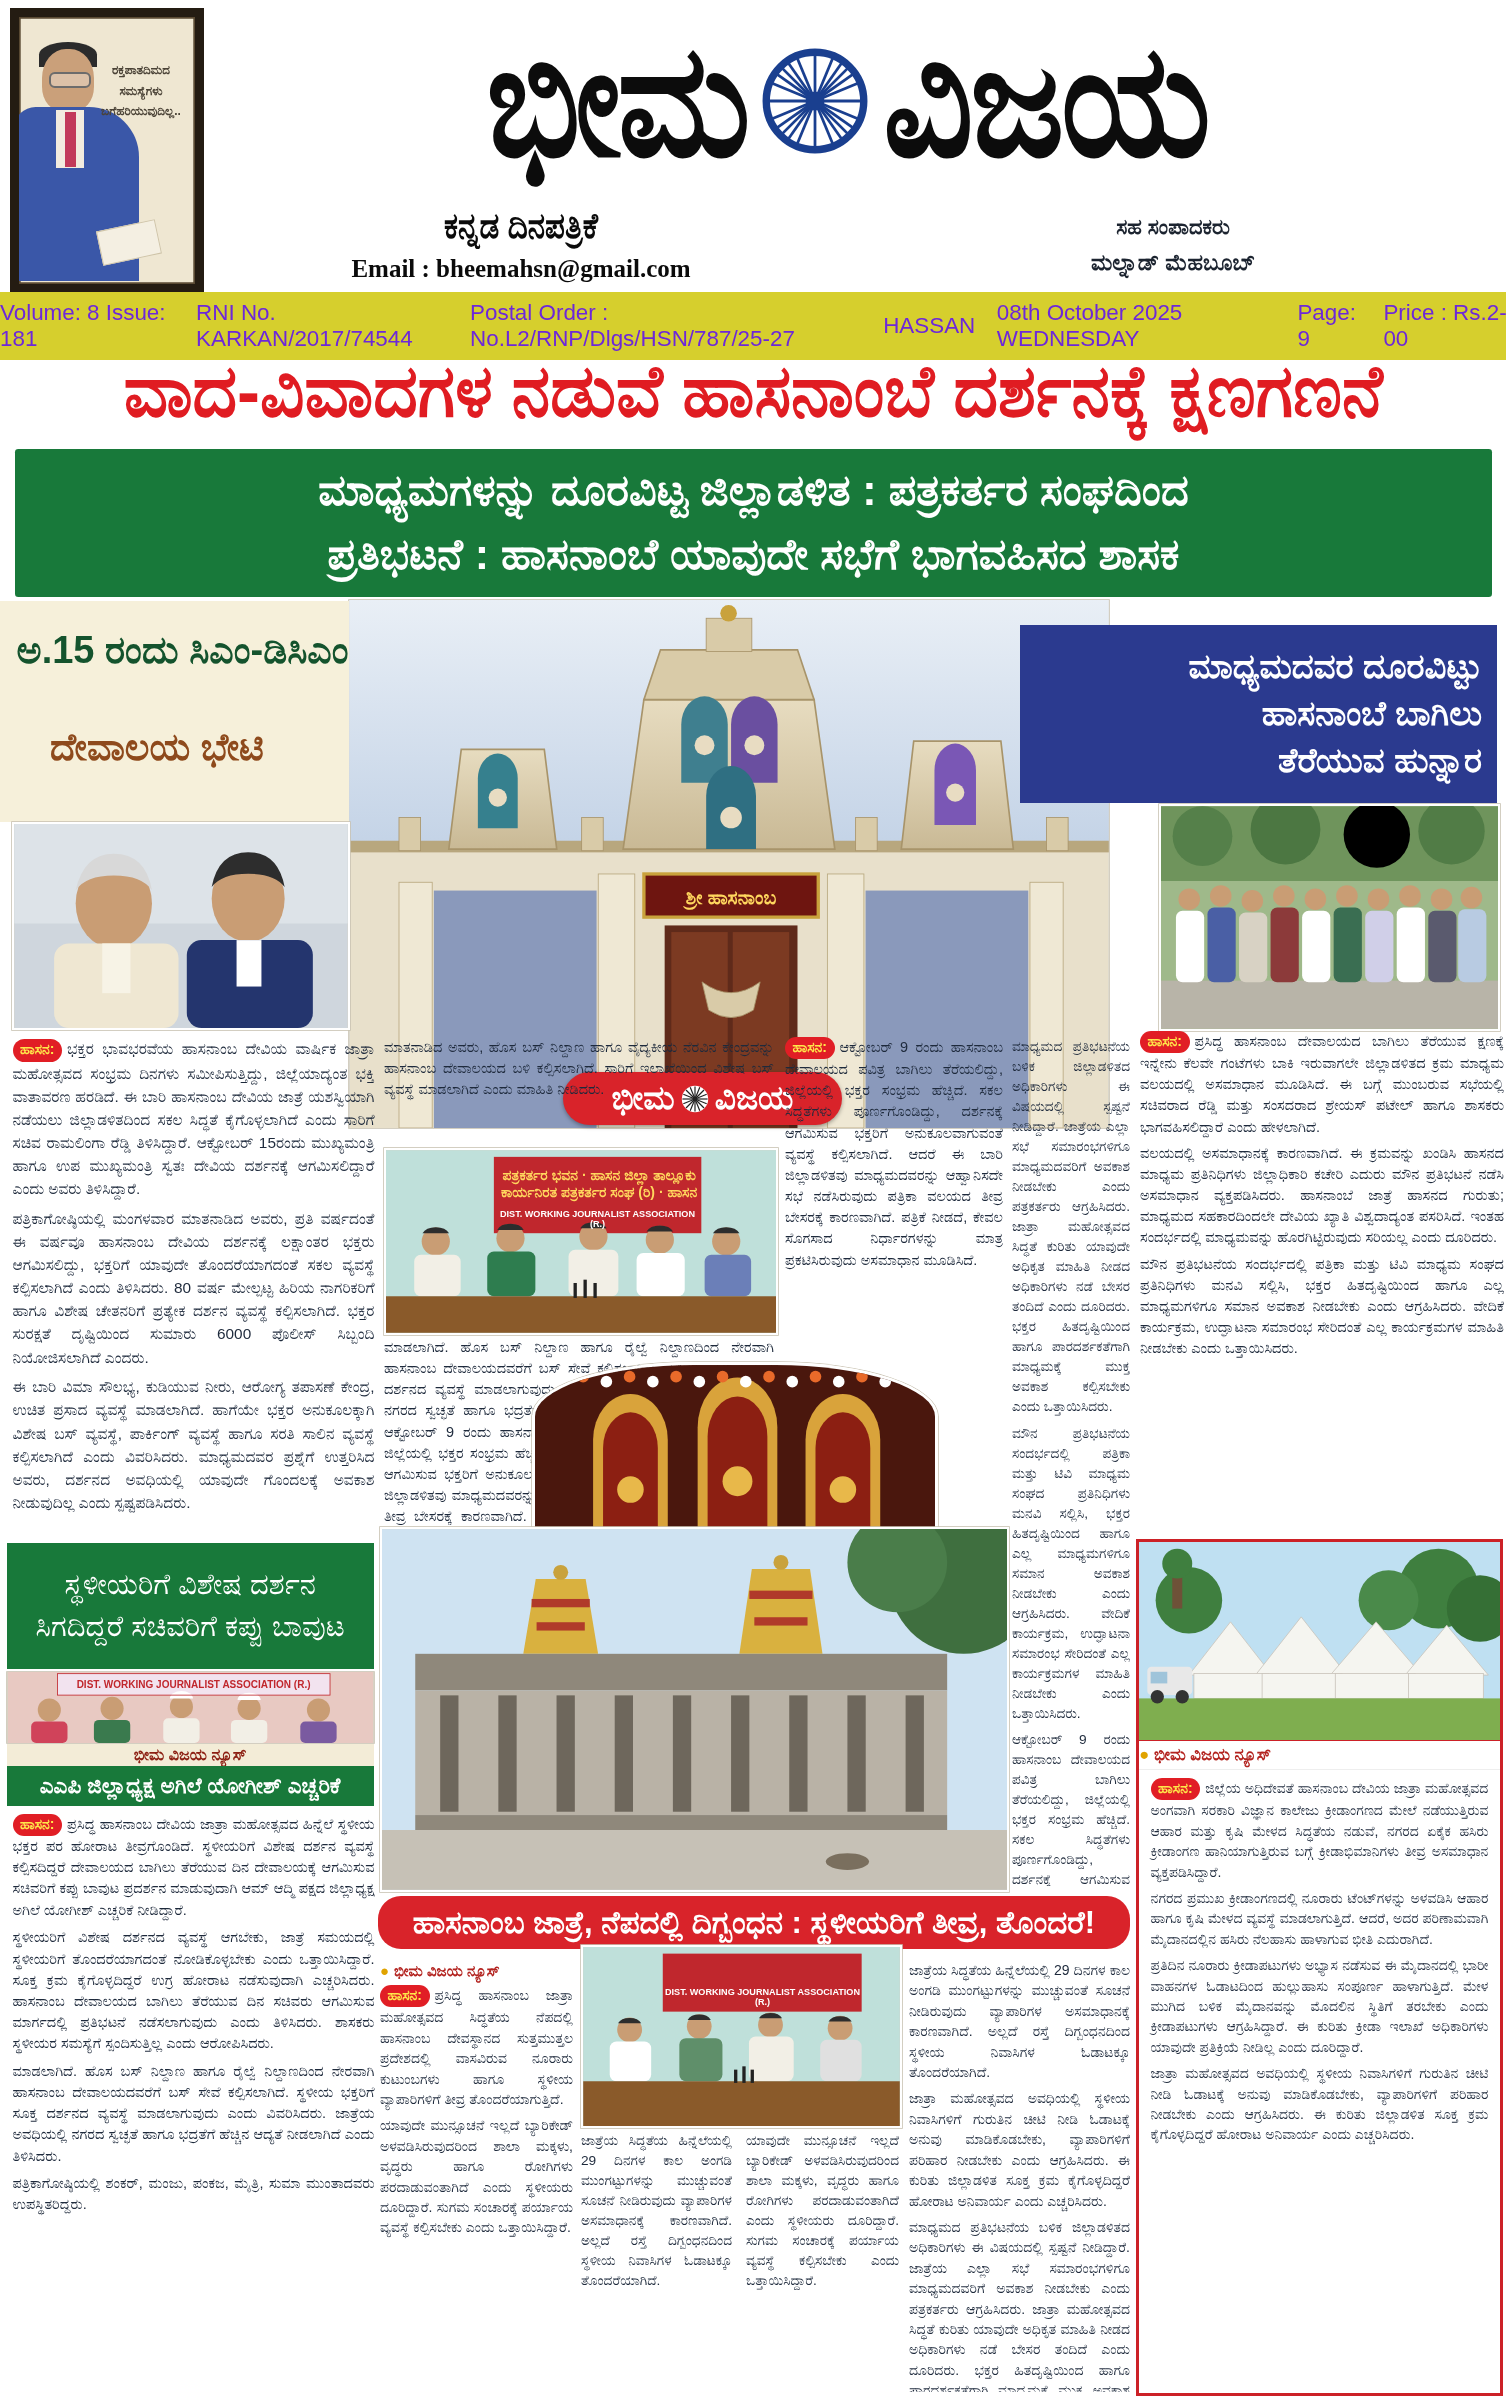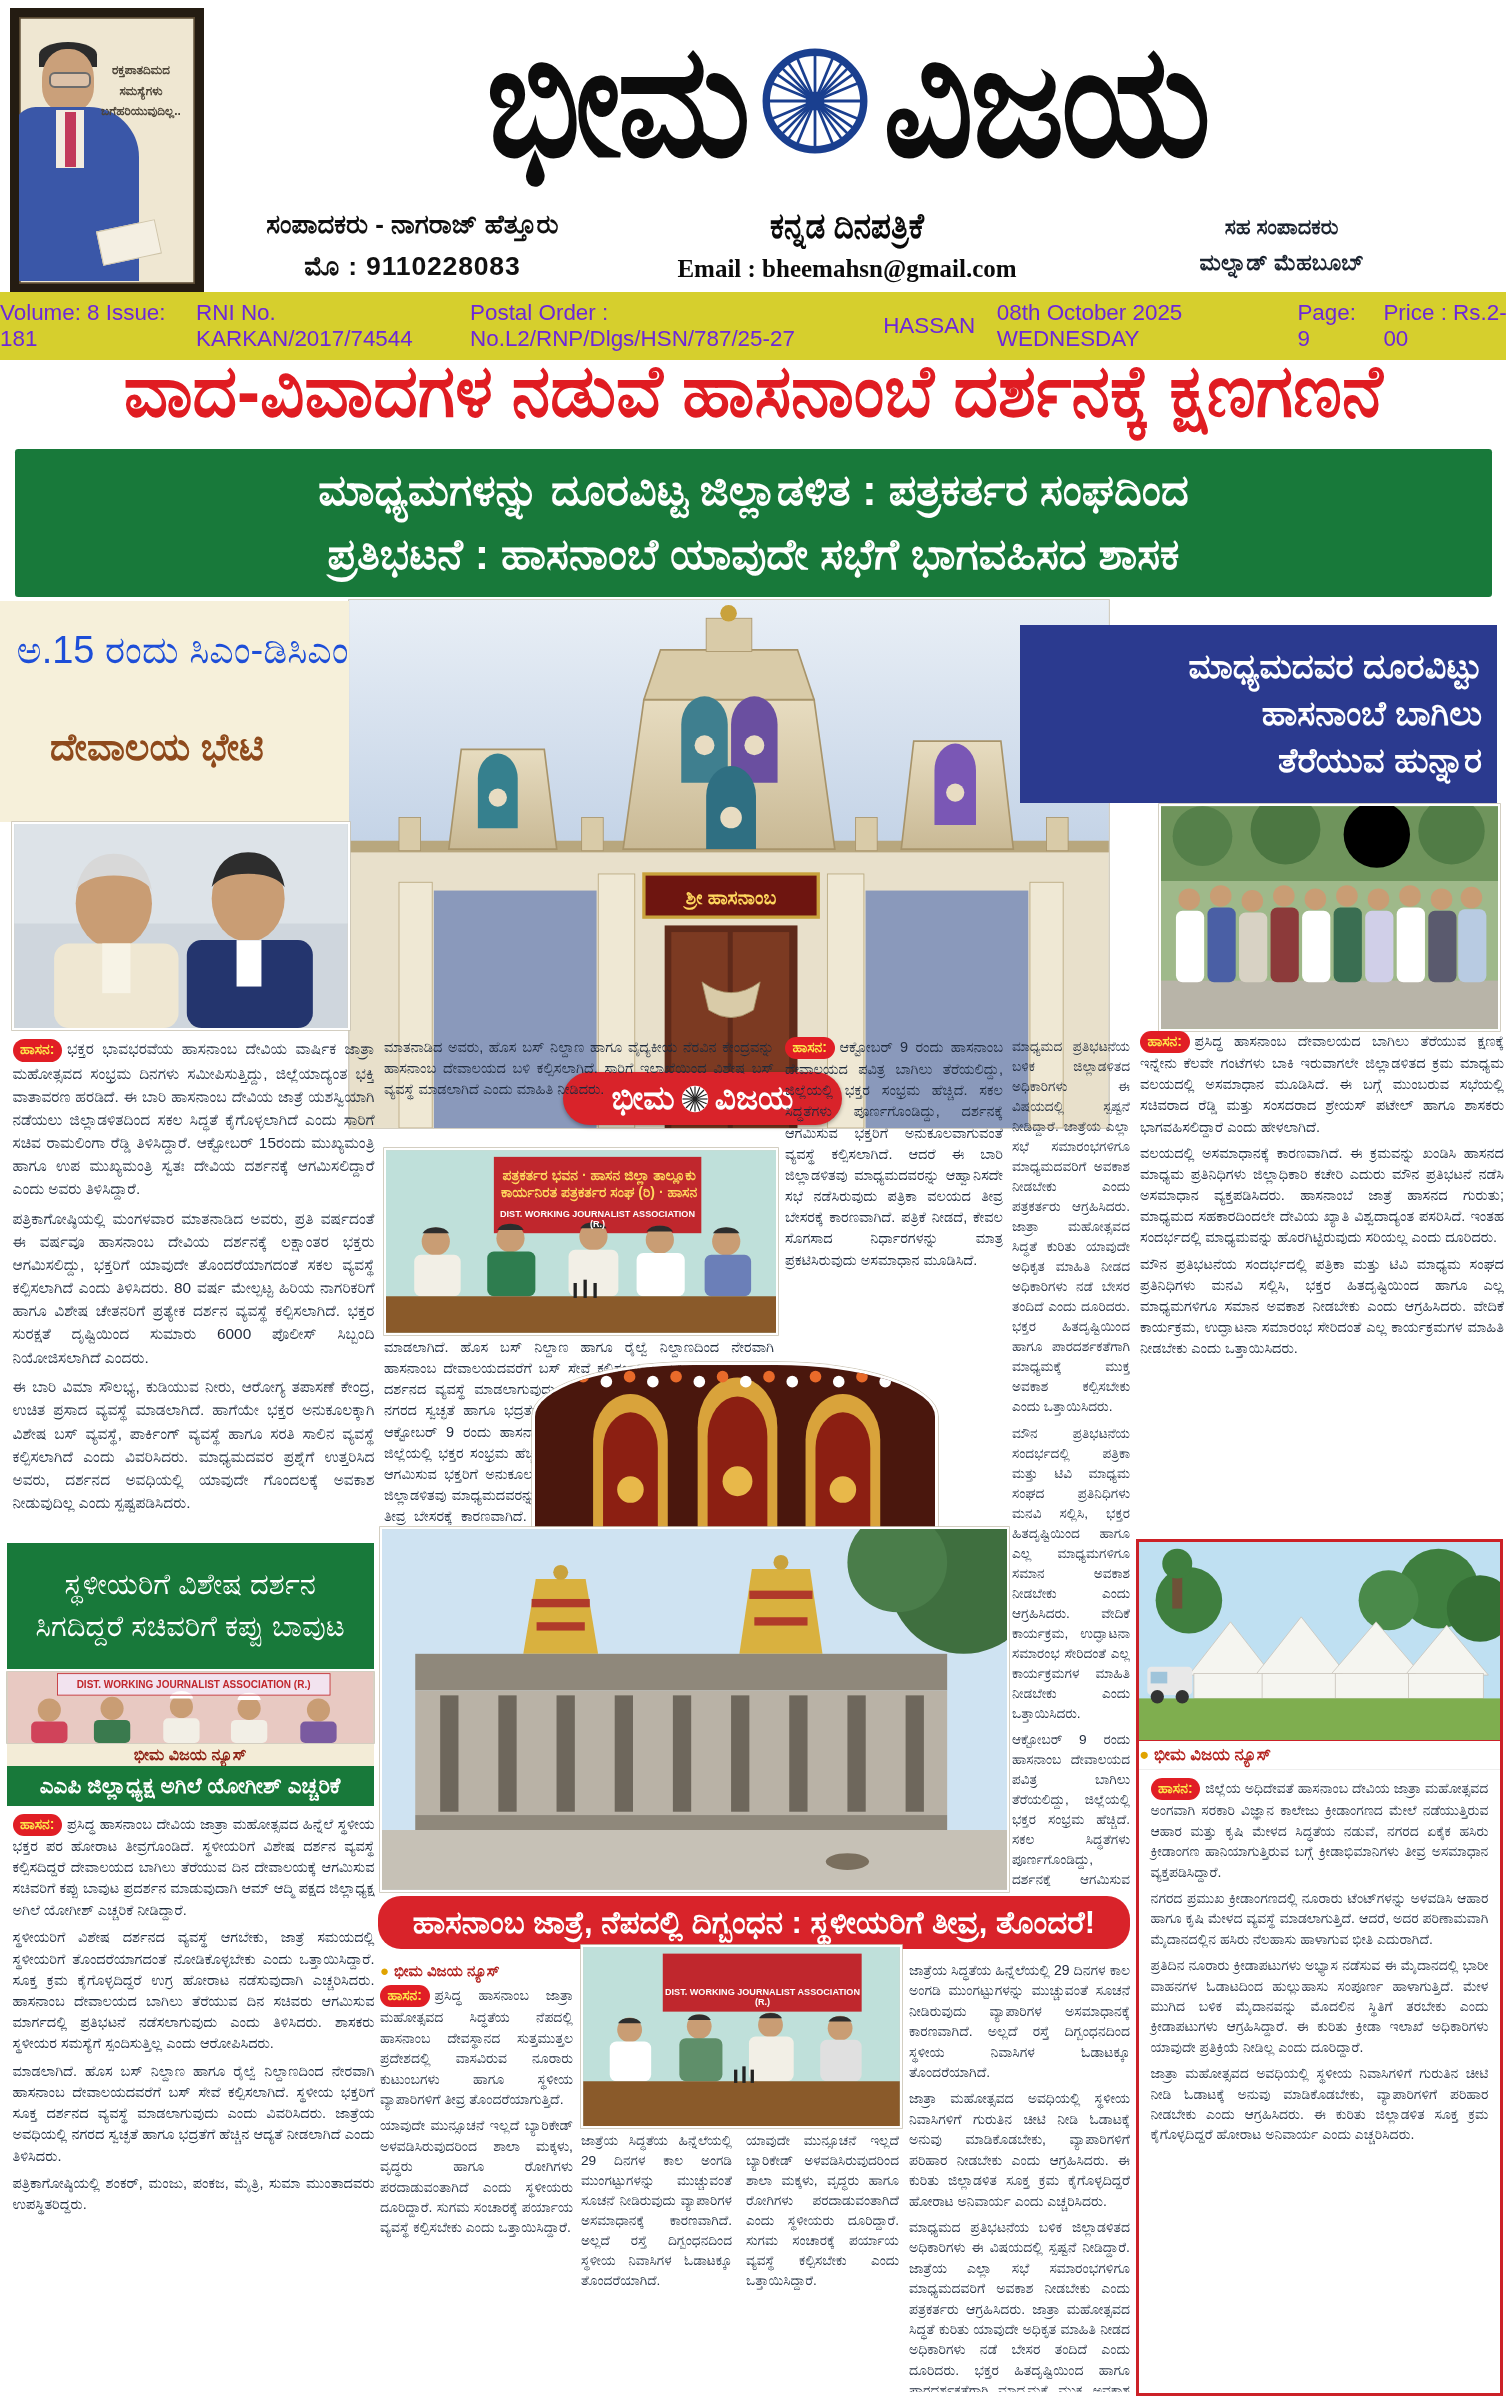--- a/index.html
+++ b/index.html
@@ -27,21 +27,21 @@
   .sh-email{font-size:25px;font-weight:bold;font-family:"Liberation Serif","DejaVu Serif",serif;color:#0b0b0b;}
   .sh-co1{font-size:21px;font-weight:bold;}
   .sh-co2{font-size:22.4px;font-weight:bold;}
   .infobar{left:0;top:292px;width:1507px;height:68px;background:#d6cf2d;display:flex;align-items:center;justify-content:center;gap:21.6px;font-size:22.4px;font-weight:normal;color:#6d28d9;}
   
   .mainhead{left:0;top:343px;width:1507px;height:98px;display:flex;align-items:center;justify-content:center;font-size:69px;font-weight:900;color:#e01c22;transform:scaleY(1.05);}
   .greenbox{left:15px;top:449px;width:1477px;height:148px;background:#18793a;border-radius:3.3px;display:flex;flex-direction:column;justify-content:center;align-items:center;gap:13.3px;}
   .greenbox div{color:#fff;font-size:43px;font-weight:900;}
   
   .creampanel{left:0;top:601px;width:349px;height:221px;background:#f6f0da;}
-  .creampanel .l1{position:absolute;left:16.6px;top:28px;font-size:38px;font-weight:400;color:#1d4ed8;}
+  .creampanel .l1{position:absolute;left:16.6px;top:28px;font-size:38px;font-weight:700;color:#14532d;}
   .creampanel .l2{position:absolute;left:50px;top:125px;font-size:38px;font-weight:900;color:#8e4a1c;}
   .photo{overflow:hidden;background:#d8d2c4;border:2.5px solid #fff;box-shadow:0 0 0 0.8px #c9c2b2;}
   .bluebox{left:1020px;top:625px;width:477px;height:178px;background:#2b3a8f;display:flex;flex-direction:column;justify-content:center;align-items:flex-end;padding-right:15px;box-sizing:border-box;gap:6.6px;}
   .bluebox div{color:#fff;font-size:34px;font-weight:900;}
   .ribbon{left:563px;top:1072px;width:279px;height:53px;background:#d9232a;border-radius:28px;display:flex;align-items:center;justify-content:center;gap:5px;box-shadow:0 1.7px 4.2px rgba(0,0,0,.35);}
   .ribbon span{color:#fff;font-size:33px;font-weight:900;}
   .ribbon svg{width:30px;height:30px;}
   
   .body-txt{font-size:14.5px;line-height:1.46;color:#1e2a3c;overflow:hidden;}
   .body-lg{font-size:15.4px;line-height:1.5;}
@@ -105,24 +105,20 @@
       <line x1="50" y1="50" x2="76" y2="87"></line>
         <line x1="50" y1="50" x2="24" y2="13"></line>
     </g>
     <circle cx="50" cy="50" r="9" fill="#1a3f8f"></circle>
   </svg>
   <span class="mast-word">ವಿಜಯ</span>
 </div>
 
 <div class="abs subhead-row">
   <div class="sh-col">
-    <div class="sh-editor">ಸಂಪಾದಕರು - ನಾಗರಾಜ್ ಹೆತ್ತೂರು</div>
-    <div class="sh-phone">ಮೊ : 9110228083</div>
-  </div>
-  <div class="sh-col">
     <div class="sh-daily">ಕನ್ನಡ ದಿನಪತ್ರಿಕೆ</div>
     <div class="sh-email">Email : bheemahsn@gmail.com</div>
   </div>
   <div class="sh-col">
     <div class="sh-co1">ಸಹ ಸಂಪಾದಕರು</div>
     <div class="sh-co2">ಮಲ್ನಾಡ್ ಮೆಹಬೂಬ್</div>
   </div>
 </div>
 
 <div class="abs infobar">

